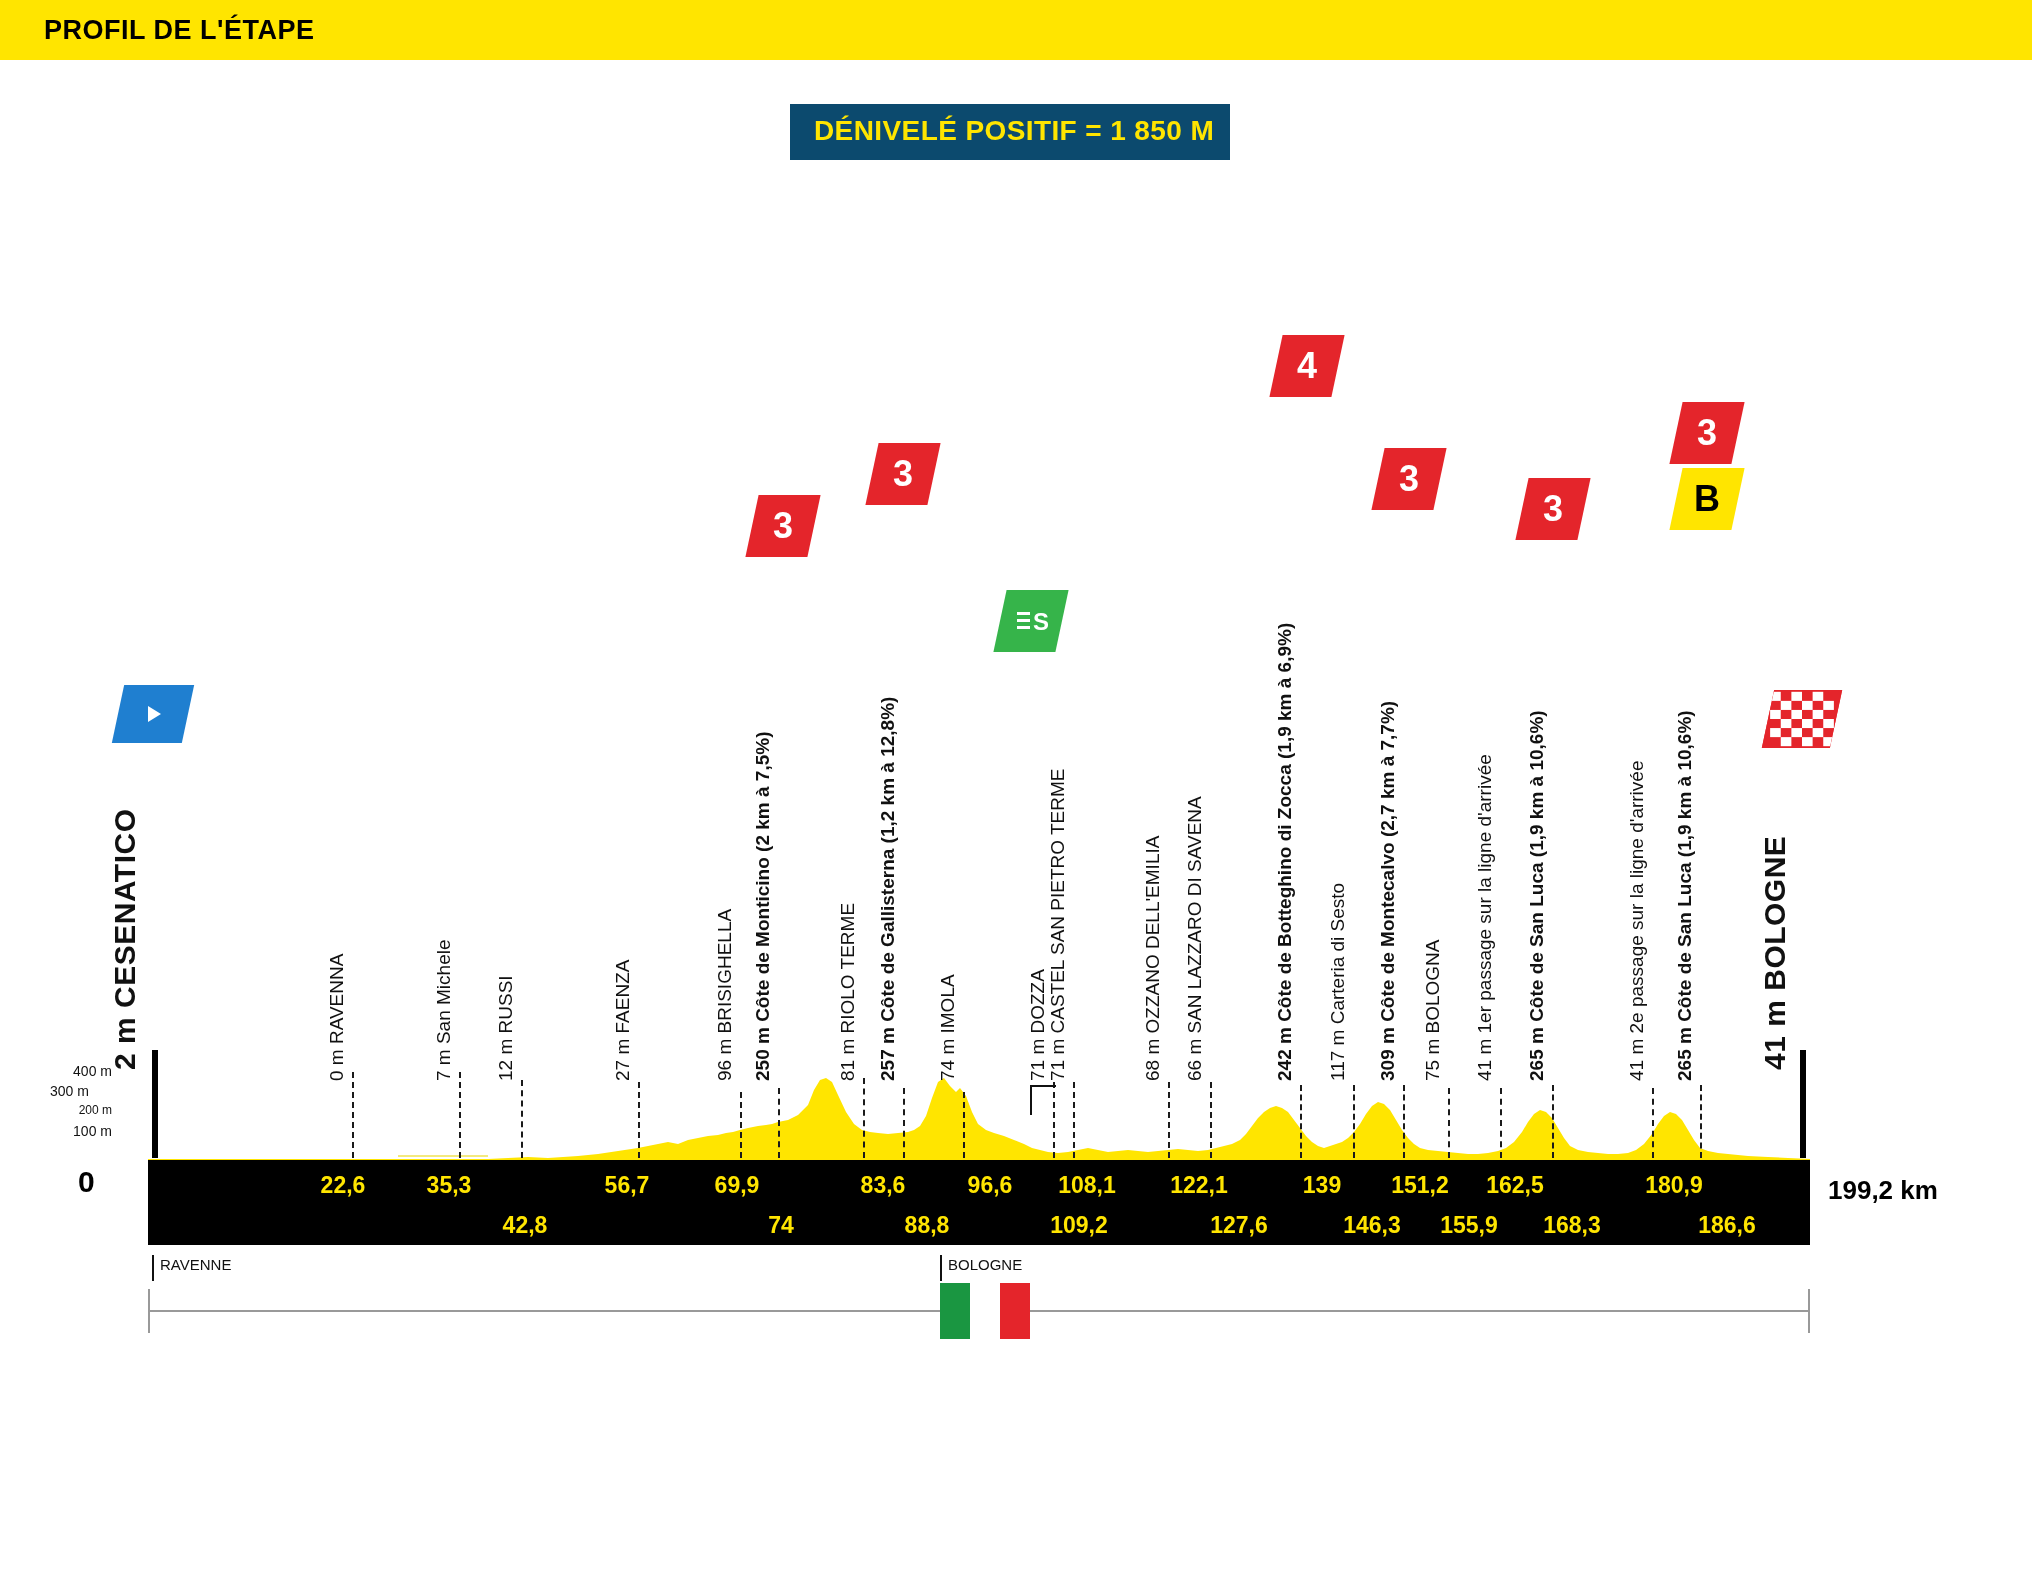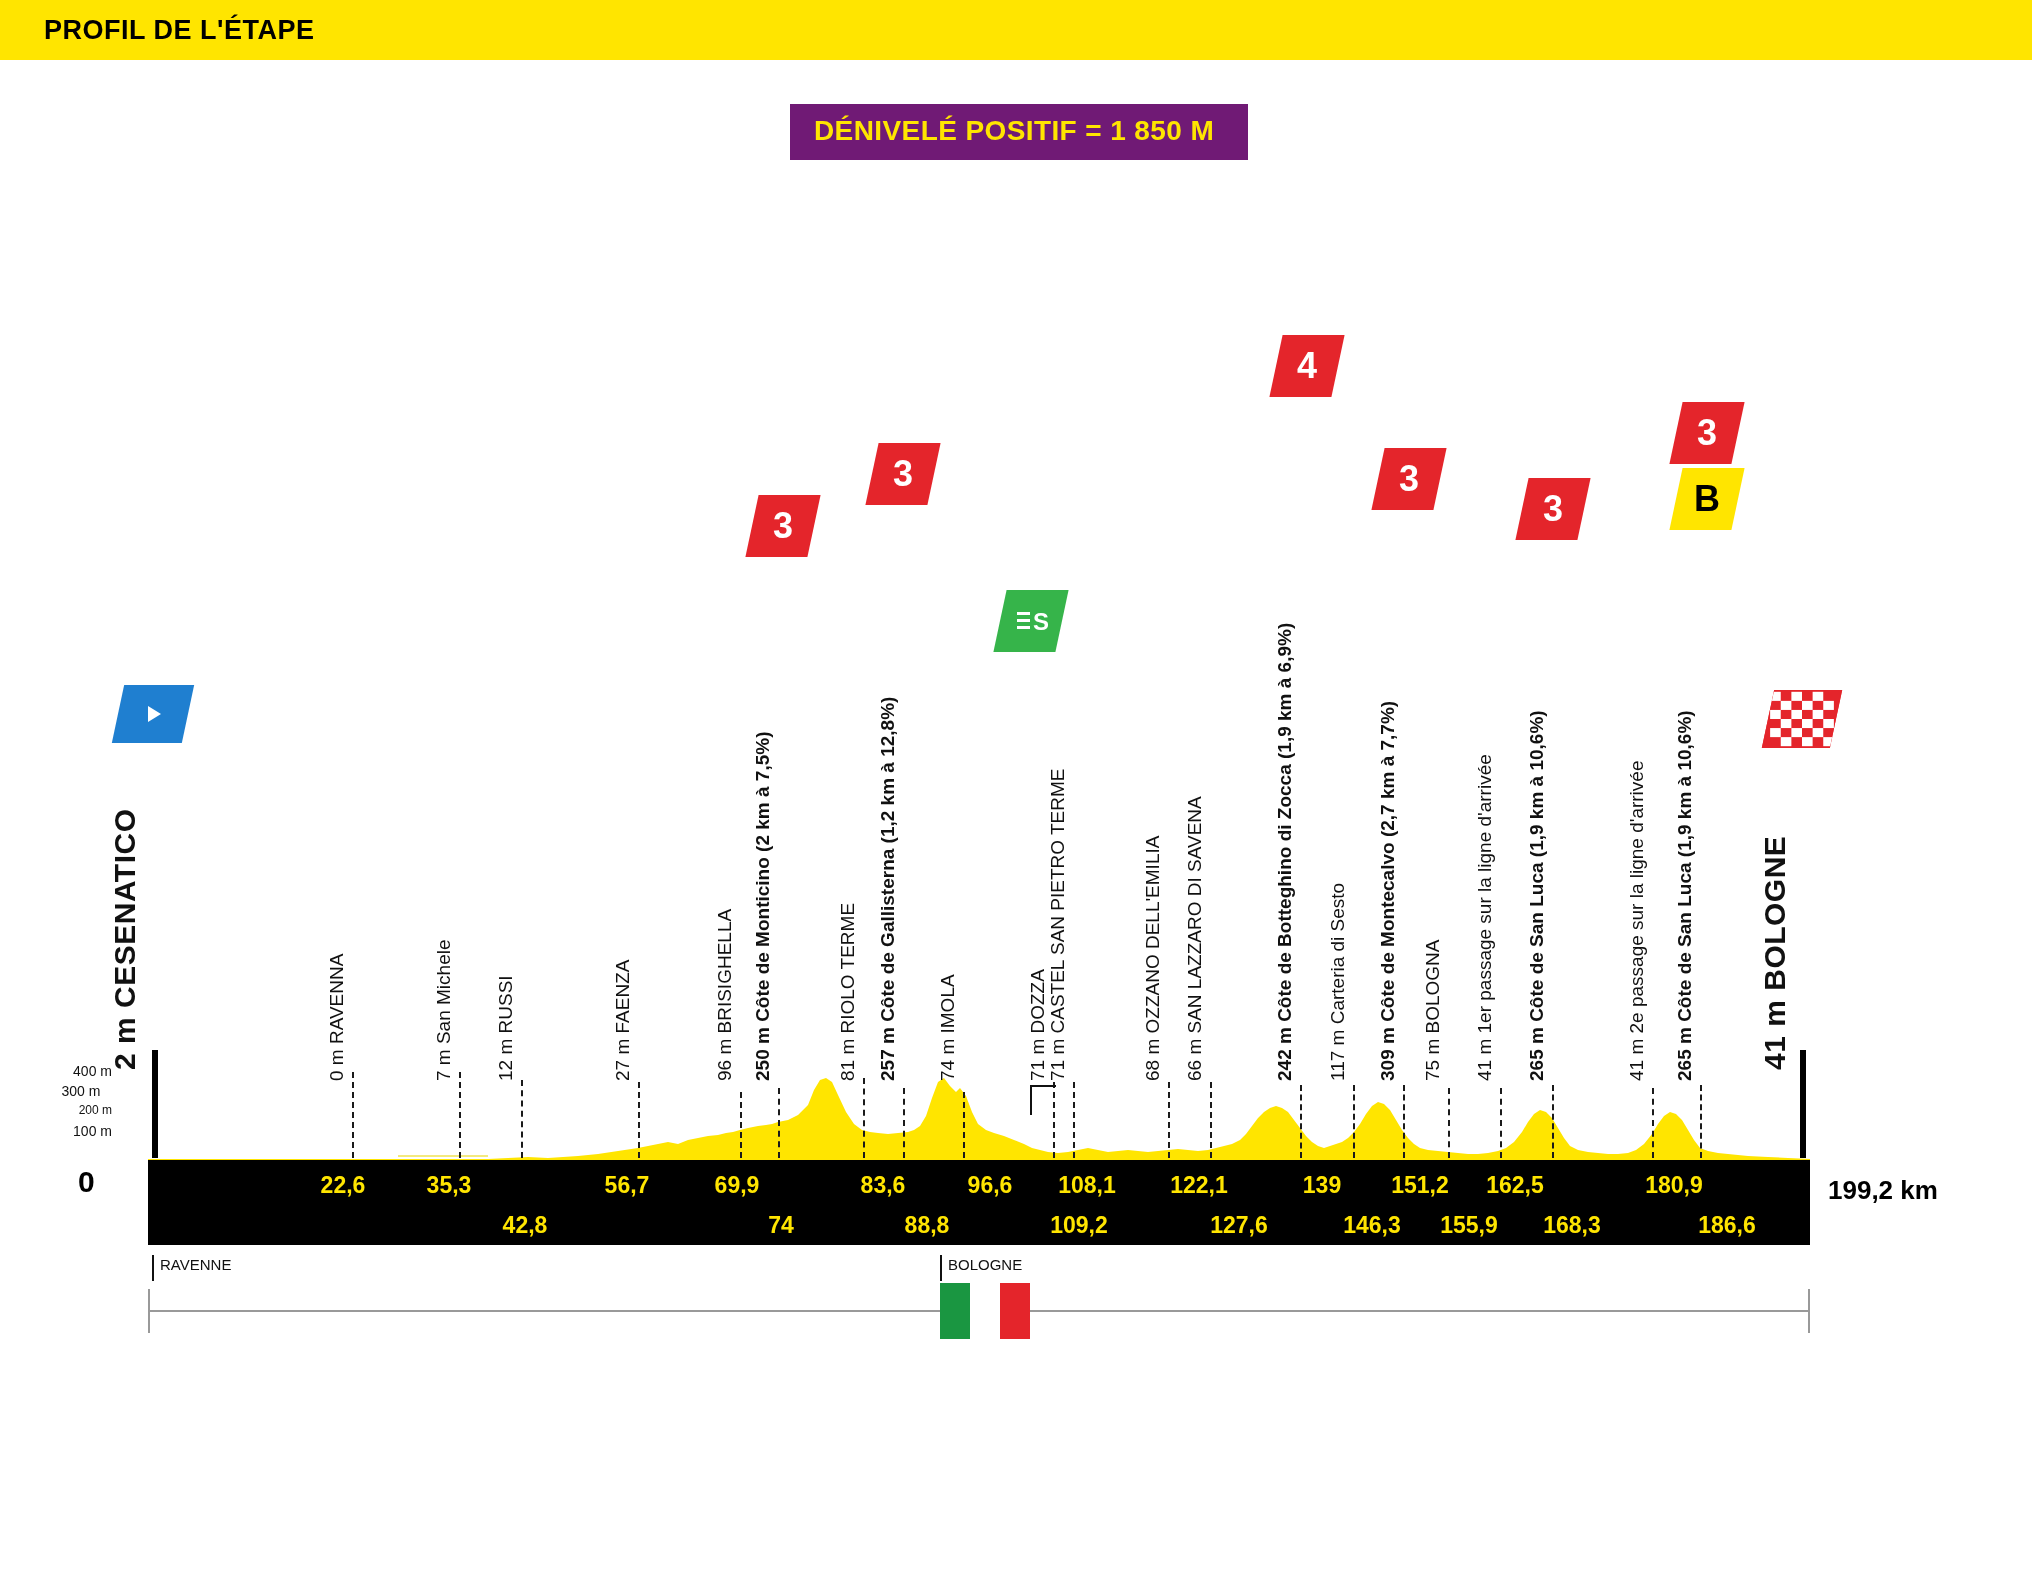--- a/index.html
+++ b/index.html
@@ -16,23 +16,23 @@
     background:#ffe500;
   }
   #header-title{
     position:absolute;left:44px;top:15px;
     font-size:27px;font-weight:bold;letter-spacing:.5px;
     color:#000;
   }
   
   #deniv-badge{
     position:absolute;left:790px;top:104px;
-    background:#701a75;color:#ffe500;
+    background:#0c4a6e;color:#ffe500;
     font-size:28px;font-weight:bold;letter-spacing:.4px;
-    padding:11px 34px 13px 24px;
+    padding:11px 16px 13px 24px;
     white-space:nowrap;
   }
   
   #chart{
     position:absolute;left:0;top:0;width:2032px;height:1400px;
   }
   
   .ylabel{
     position:absolute;right:0;
     font-size:14px;color:#111;text-align:right;width:60px;
@@ -132,21 +132,21 @@
 <div id="header-title">PROFIL DE L'ÉTAPE</div>
 
 <div id="deniv-badge">DÉNIVELÉ POSITIF = 1 850 M</div>
 
 <div id="chart">
 
   <div id="ylabels">
     <div class="ylabel" style="top:0px;"></div>
   </div>
   <div style="position:absolute;left:50px;top:1063px;width:62px;text-align:right;font-size:14px;color:#111;">400 m</div>
-  <div style="position:absolute;left:50px;top:1083px;width:62px;text-align:center;font-size:14px;color:#111;">300 m</div>
+  <div style="position:absolute;left:50px;top:1083px;width:62px;text-align:left;font-size:14px;color:#111;">300 m</div>
   <div style="position:absolute;left:50px;top:1103px;width:62px;text-align:right;font-size:12px;color:#111;">200 m</div>
   <div style="position:absolute;left:50px;top:1123px;width:62px;text-align:right;font-size:14px;color:#111;">100 m</div>
   <div id="zero-label">0</div>
 
   <svg id="profile-svg" width="1662" height="145" viewBox="0 0 1662 145">
     <path fill="#ffe500" stroke="none" d="
       M0,142
       L60,141 L90,139 L120,141 L170,142 L210,141 L260,142 L300,140
       L340,139 L360,138 L380,137 L400,138 L430,136 L450,134
       L470,131 L490,128 L500,126 L510,124 L520,122 L530,124 L540,120

